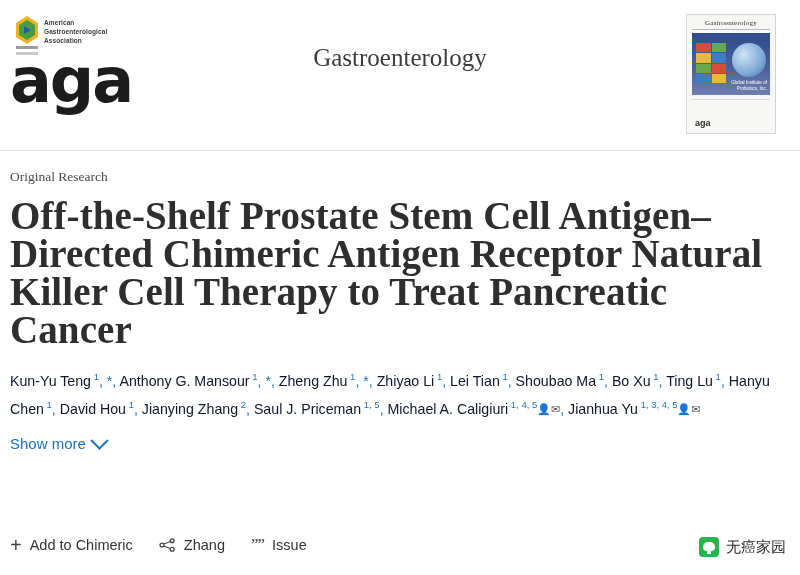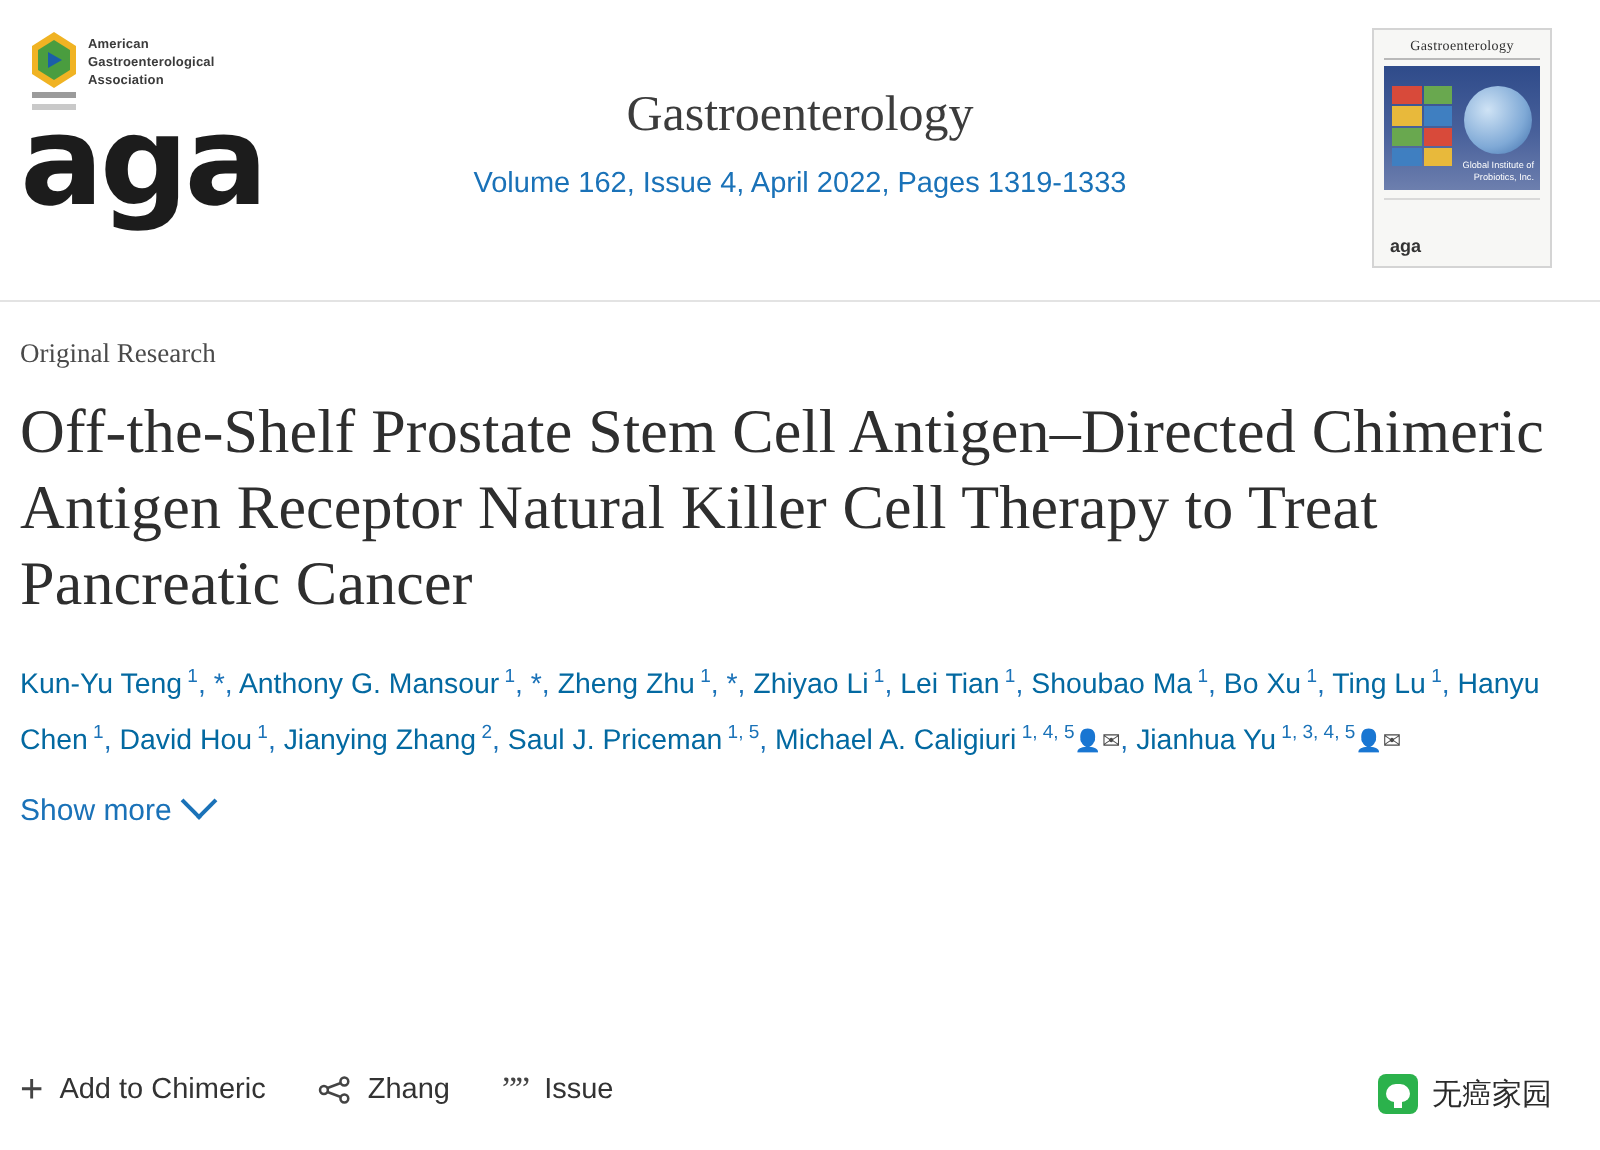--- a/index.html
+++ b/index.html
@@ -171,50 +171,50 @@
     margin: 0 0 12px 0;
   }
   .subkicker {
     font-family: "Liberation Serif", serif;
     font-size: 13.5px;
     color: #4a4a4a;
     margin: 0 0 12px 0;
   }
   h1.article-title {
     font-family: "Liberation Serif", serif;
-    font-weight: normal;
-    font-size: 31px;
+    font-weight: bold;
+    font-size: 39px;
     line-height: 38px;
     color: #2e2e2e;
     margin: 6px 0 16px 0;
     letter-spacing: .1px;
   }
 
   .authors {
     font-size: 14.2px;
     line-height: 23px;
     color: #1a72b8;
   }
-  .authors .au { color: #0369a1; text-decoration: none; cursor: pointer; }
+  .authors .au { color: #0f172a; text-decoration: none; cursor: pointer; }
   .authors sup { font-size: 9.5px; vertical-align: super; }
   .authors .sep { color: #1a72b8; }
   .authors .star { color: #1a72b8; }
   .icon-person, .icon-envelope {
     display: inline-block;
     color: #4b4b4b;
     font-size: 11px;
     vertical-align: baseline;
   }
 
   .showmore {
     margin-top: 14px;
     font-size: 15px;
     color: #1a72b8;
     display: inline-flex;
-    align-items: flex-start;
+    align-items: center;
     gap: 7px;
     cursor: pointer;
   }
   .chev {
     display: inline-block;
     width: 11px;
     height: 11px;
     border-right: 2px solid #1a72b8;
     border-bottom: 2px solid #1a72b8;
     transform: rotate(45deg) translate(-2px,-2px);
@@ -249,21 +249,21 @@
     font-family: "Liberation Serif", serif;
     font-size: 17px;
     color: #444;
     line-height: 14px;
     letter-spacing: -1px;
   }
 
   
   .watermark {
     position: absolute;
-    right: 24px;
+    right: 14px;
     bottom: 18px;
     display: flex;
     align-items: center;
     gap: 7px;
   }
   .wm-badge {
     width: 20px;
     height: 20px;
     border-radius: 4px;
     background: #2bb24c;
@@ -305,21 +305,20 @@
     </svg>
     <div class="aga-org">
       <div>American</div>
       <div>Gastroenterological</div>
       <div>Association</div>
     </div>
     <div class="aga-word">aga</div>
   </div>
 
   <div class="journal-title">Gastroenterology</div>
-  <div class="issue-line">Volume 162, Issue 4, April 2022, Pages 1319-1333</div>
 
   <div class="cover">
     <div class="cover-head">Gastroenterology</div>
     <div class="cover-rule"></div>
     <div class="cover-art">
       <div class="cover-blocks">
         <div class="cb"></div>
           <div class="cb g"></div>
         <div class="cb y"></div>
           <div class="cb b"></div>

